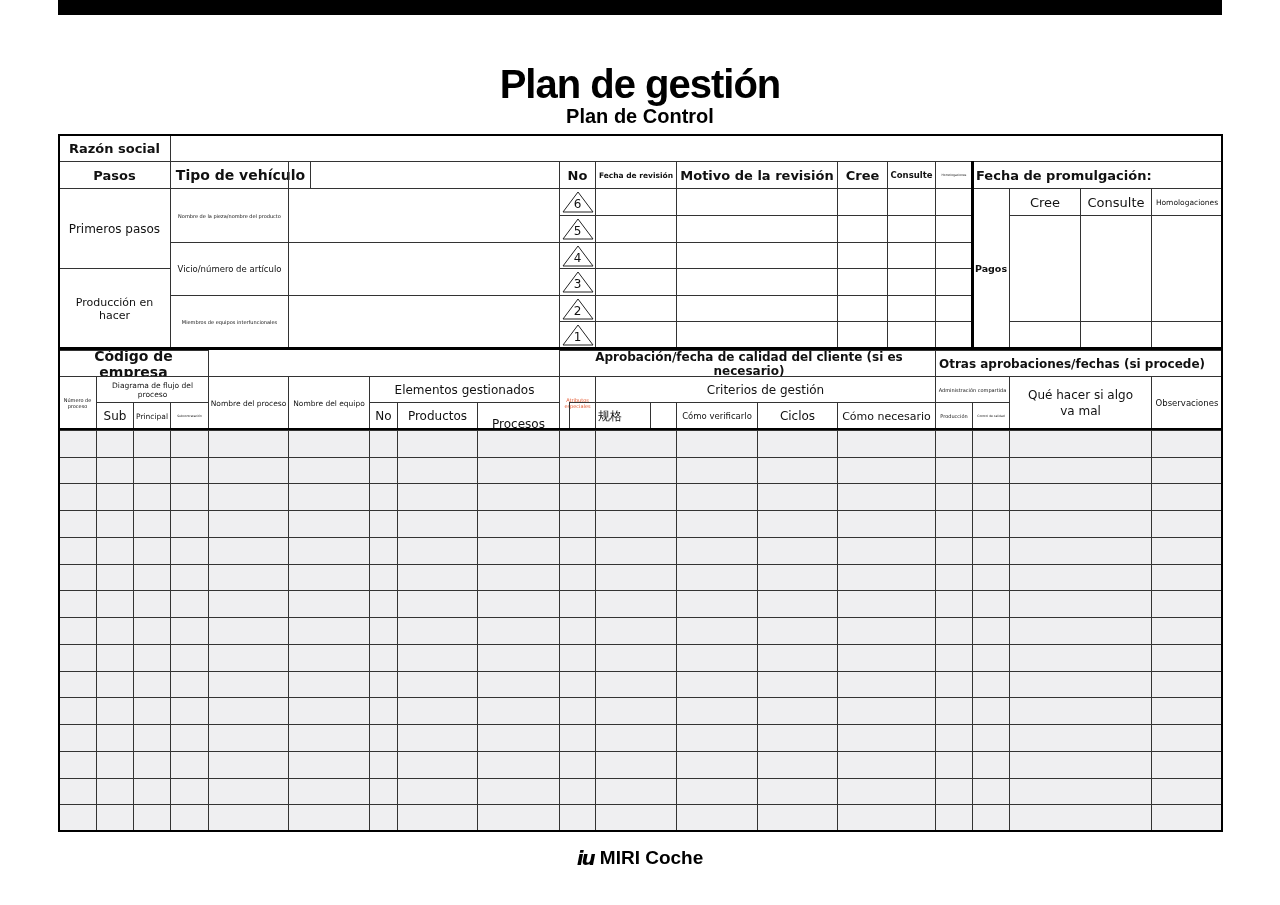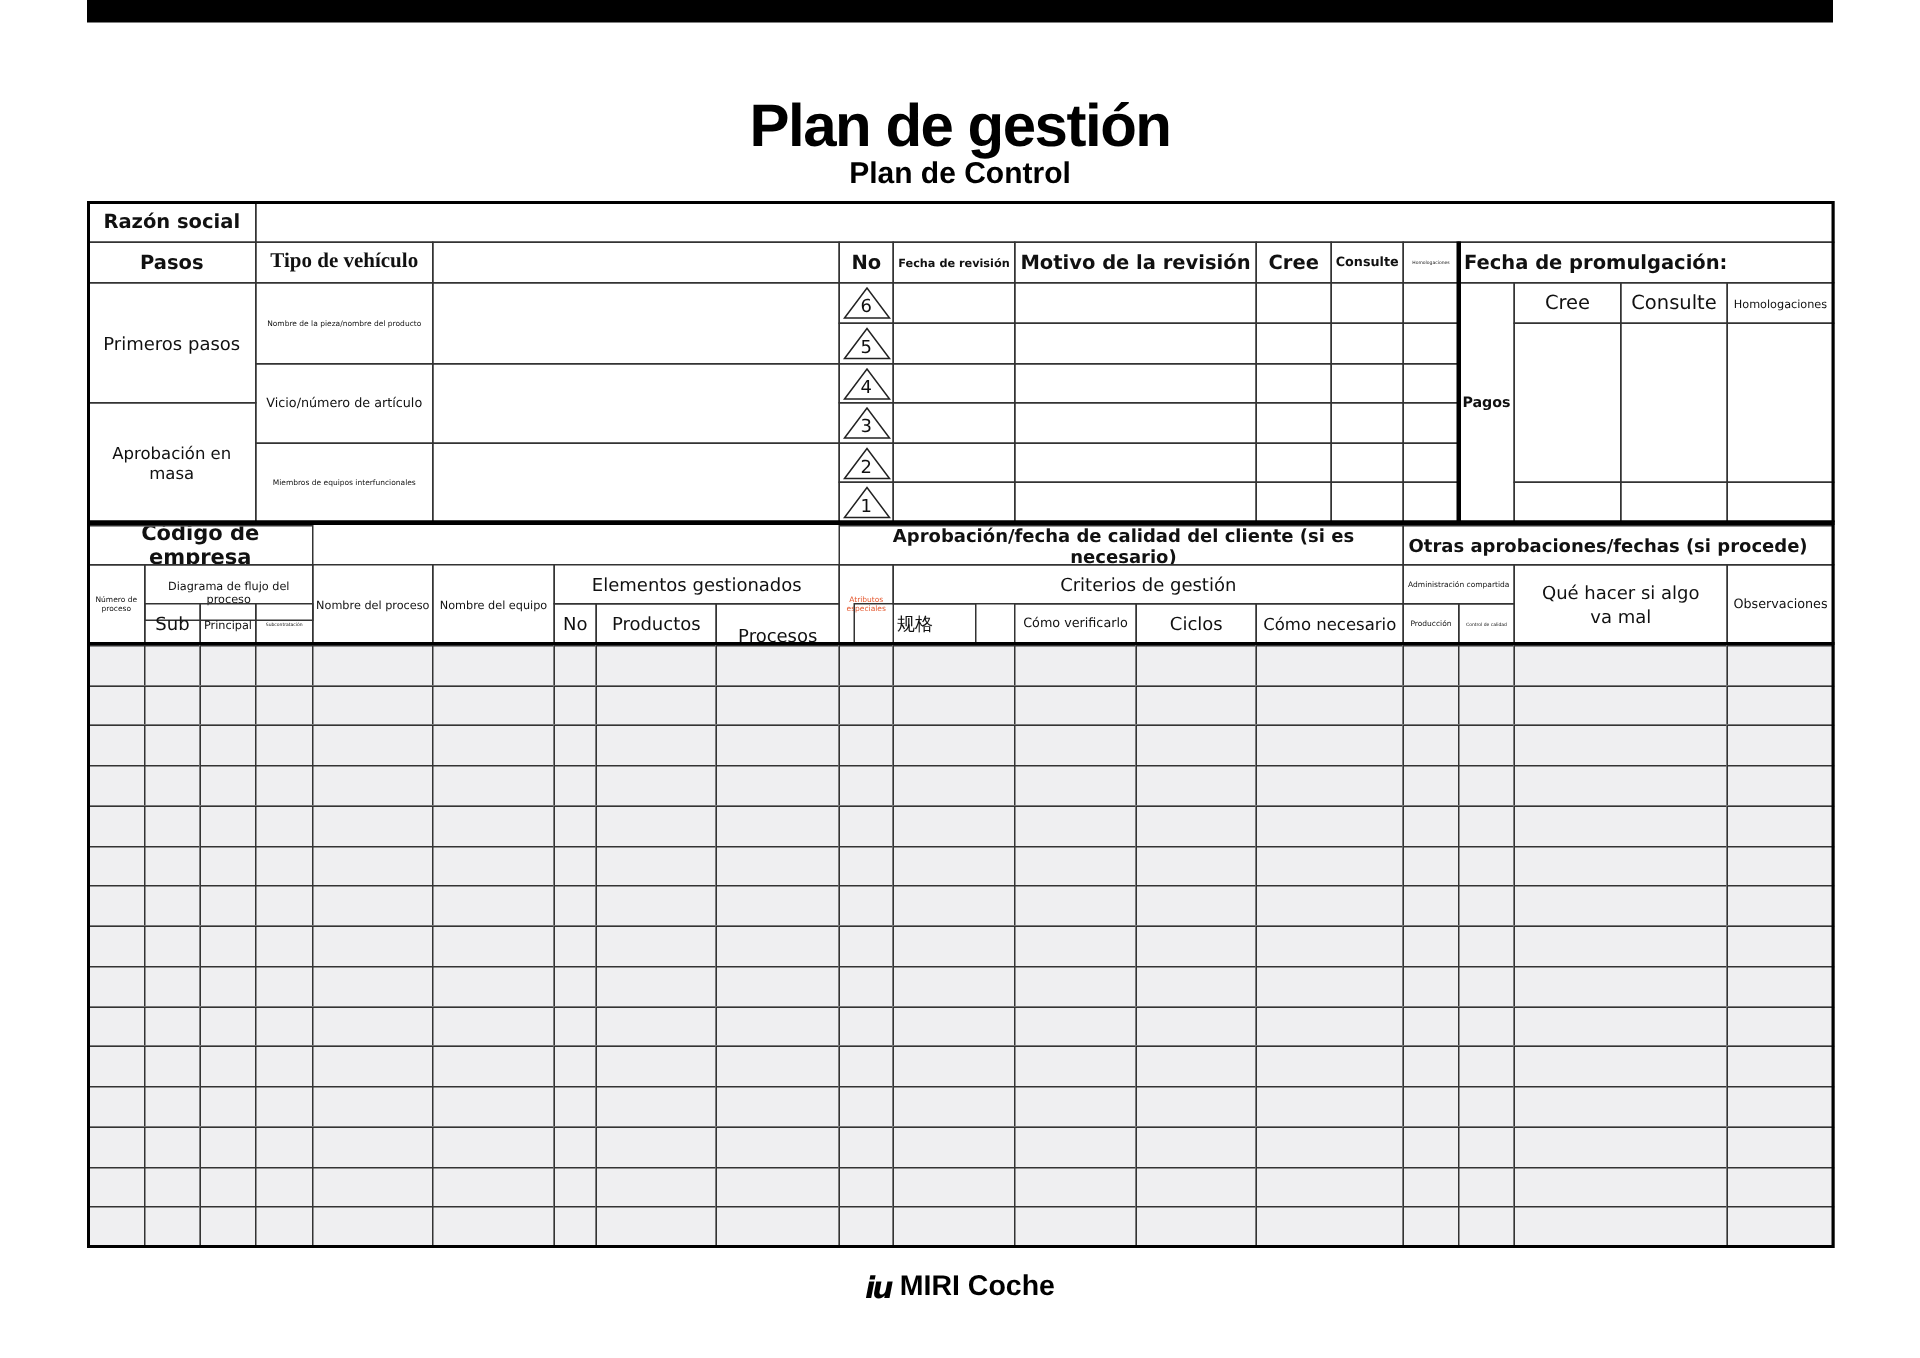--- a/index.html
+++ b/index.html
@@ -40,21 +40,21 @@
 
 <div class="sheet" id="sheet">
     <div class="cell thick" style="left: 0px; top: 0px; width: 1165px; height: 698px; z-index: 5; pointer-events: none;"></div>
     <div class="cell b t13" style="left: 0px; top: 0px; width: 113px; height: 28px;">
       <span>Razón social</span>
     </div>
     <div class="cell " style="left: 112px; top: 0px; width: 1053px; height: 28px;"></div>
     <div class="cell b t13" style="left: 0px; top: 27px; width: 113px; height: 28px;">
       <span>Pasos</span>
     </div>
-    <div class="cell b t14" style="left: 112px; top: 27px; width: 119px; height: 28px; font-family: Liberation Serif, serif;">
+    <div class="cell b t14" style="left: 112px; top: 27px; width: 141px; height: 28px;">
       <span>Tipo de vehículo</span>
     </div>
     <div class="cell " style="left: 230px; top: 27px; width: 272px; height: 28px;"></div>
     <div class="cell b t13" style="left: 501px; top: 27px; width: 37px; height: 28px;">
       <span>No</span>
     </div>
     <div class="cell t7 b" style="left: 537px; top: 27px; width: 82px; height: 28px;">
       <span>Fecha de revisión</span>
     </div>
     <div class="cell b t13" style="left: 618px; top: 27px; width: 162px; height: 28px;">
@@ -69,21 +69,21 @@
     <div class="cell t6" style="left: 877px; top: 27px; width: 38px; height: 28px; font-size: 3px;">
       <span>Homologaciones</span>
     </div>
     <div class="cell b t13 left" style="left: 914px; top: 27px; width: 251px; height: 28px;">
       <span>Fecha de promulgación:</span>
     </div>
     <div class="cell t12" style="left: 0px; top: 54px; width: 113px; height: 81px; justify-content: center;">
       <span>Primeros pasos</span>
     </div>
     <div class="cell t11" style="left: 0px; top: 134px; width: 113px; height: 81px;">
-      <span>Aprobación en masa</span>
+      <span>Producción en hacer</span>
     </div>
     <div class="cell t6" style="left: 112px; top: 54px; width: 119px; height: 55px; font-size: 5px;">
       <span>Nombre de la pieza/nombre del producto</span>
     </div>
     <div class="cell " style="left: 230px; top: 54px; width: 272px; height: 55px;"></div>
     <div class="cell t8" style="left: 112px; top: 108px; width: 119px; height: 54px;">
       <span>Vicio/número de artículo</span>
     </div>
     <div class="cell " style="left: 230px; top: 108px; width: 272px; height: 54px;"></div>
     <div class="cell t6" style="left: 112px; top: 161px; width: 119px; height: 54px; font-size: 5px;">
@@ -193,21 +193,21 @@
     </div>
     <div class="cell b t12 left" style="left: 501px; top: 216px; width: 377px; height: 27px;">
       <span>Aprobación/fecha de calidad del cliente (si es necesario)</span>
     </div>
     <div class="cell b t12 left" style="left: 877px; top: 216px; width: 288px; height: 27px;">
       <span>Otras aprobaciones/fechas (si procede)</span>
     </div>
     <div class="cell t6" style="left: 0px; top: 242px; width: 39px; height: 54px; font-size: 5px;">
       <span>Número de proceso</span>
     </div>
-    <div class="cell t7" style="left: 38px; top: 242px; width: 113px; height: 38px;">
+    <div class="cell t7" style="left: 38px; top: 242px; width: 113px; height: 27px;">
       <span>Diagrama de flujo del proceso</span>
     </div>
     <div class="cell t12" style="left: 38px; top: 268px; width: 38px; height: 28px;">
       <span>Sub</span>
     </div>
     <div class="cell t7" style="left: 75px; top: 268px; width: 38px; height: 28px;">
       <span>Principal</span>
     </div>
     <div class="cell t6" style="left: 112px; top: 268px; width: 39px; height: 28px; font-size: 3px;">
       <span>Subcontratación</span>

